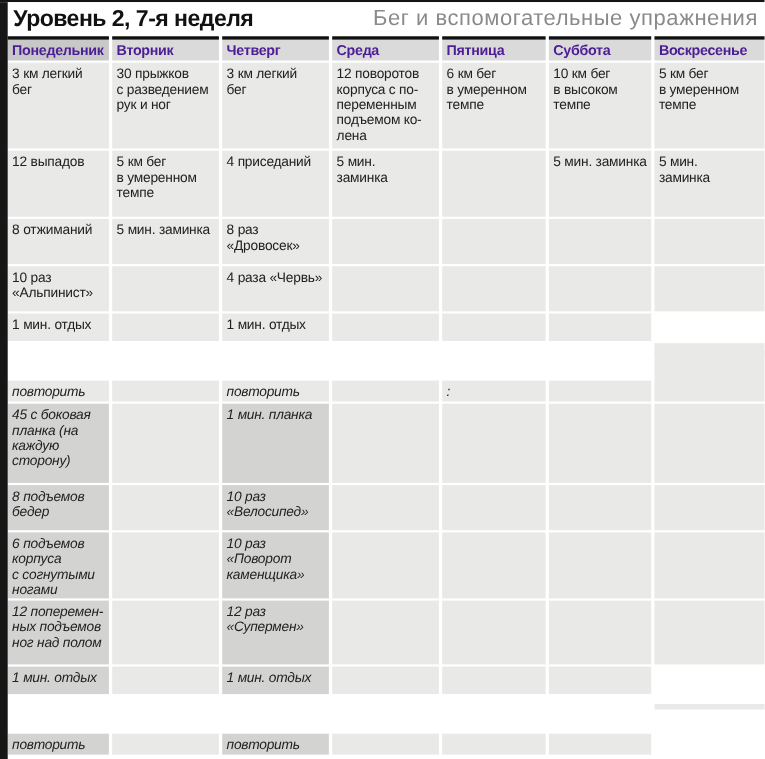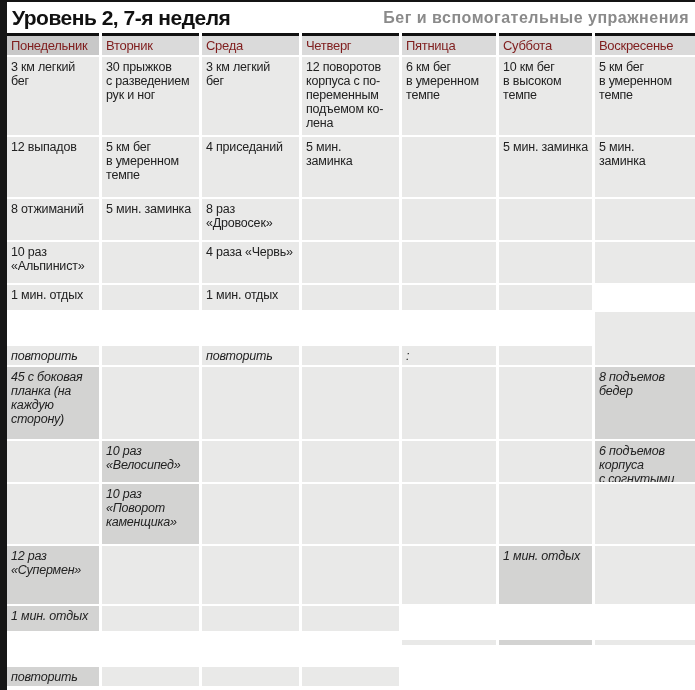--- a/index.html
+++ b/index.html
@@ -28,40 +28,40 @@
     display: flex; align-items: center; justify-content: space-between;
     padding: 0 6px 0 5px;
     box-sizing: border-box;
     background: #ffffff;
   }
   .title {
     font-size: 21px; font-weight: bold; color: #111111;
     letter-spacing: -0.5px; white-space: nowrap;
   }
   .subtitle {
-    font-size: 16px; font-weight: bold;
+    font-size: 20px; font-weight: normal;
     color: var(--subtitle-color, #8a8a8a);
     letter-spacing: 0.5px; white-space: nowrap;
   }
 
   .grid {
     display: grid;
     grid-template-columns: 92px 97px 97px 97px 94px 93px 100px;
     grid-template-rows: 22px 78px 60px 41px 41px 25px 53px 72px 41px 60px 58px 25px 53px;
     column-gap: 3px;
     row-gap: 2px;
     background: #ffffff;
   }
   .hcell {
     background: var(--header-bg, #dadada);
     border-top: 3px solid #111111;
     box-sizing: border-box;
     display: flex; align-items: center;
     padding-left: 4px;
-    font-size: 13px; font-weight: normal; color: #7f1d1d;
+    font-size: 13px; font-weight: bold; color: #4c1d95;
     letter-spacing: -0.3px;
     white-space: nowrap; overflow: hidden;
   }
   .hcell.first { background: var(--header-first-bg, #c8c8c8); }
   .cell {
     background: var(--light-cell, #e9e9e8);
     padding: 3px 2px 2px 4px;
     box-sizing: border-box;
     font-size: 12.5px; line-height: 14px; color: #222222;
     letter-spacing: -0.2px;
@@ -77,22 +77,22 @@
 <div class="page">
   <div class="edge-bar" style="background: rgb(22, 22, 22);"></div>
   <div class="content">
     <div class="title-bar">
       <span class="title">Уровень 2, 7-я неделя</span>
       <span class="subtitle">Бег и вспомогательные упражнения</span>
     </div>
     <div class="grid" id="schedule-grid">
         <div class="hcell first">Понедельник</div>
         <div class="hcell">Вторник</div>
+        <div class="hcell">Четверг</div>
         <div class="hcell">Среда</div>
-        <div class="hcell">Четверг</div>
         <div class="hcell">Пятница</div>
         <div class="hcell">Суббота</div>
         <div class="hcell">Воскресенье</div>
         <div class="cell">3 км легкий
 бег</div>
         <div class="cell">30 прыжков
 с разведением
 рук и ног</div>
         <div class="cell">3 км легкий
 бег</div>
@@ -153,20 +153,21 @@
 2 раза</div>
         <div class="cell italic"></div>
         <div class="cell italic">:</div>
         <div class="cell italic"></div>
         <div class="cell"></div>
         <div class="cell dark">45 с боковая
 планка (на
 каждую
 сторону)</div>
         <div class="cell"></div>
+        <div class="cell dark">1 мин. планка</div>
         <div class="cell"></div>
         <div class="cell"></div>
         <div class="cell"></div>
         <div class="cell"></div>
         <div class="cell dark">8 подъемов
 бедер</div>
         <div class="cell"></div>
         <div class="cell dark">10 раз
 «Велосипед»</div>
         <div class="cell"></div>
@@ -178,20 +179,23 @@
 с согнутыми
 ногами</div>
         <div class="cell"></div>
         <div class="cell dark">10 раз
 «Поворот
 каменщика»</div>
         <div class="cell"></div>
         <div class="cell"></div>
         <div class="cell"></div>
         <div class="cell"></div>
+        <div class="cell dark">12 поперемен-
+ных подъемов
+ног над полом</div>
         <div class="cell"></div>
         <div class="cell dark">12 раз
 «Супермен»</div>
         <div class="cell"></div>
         <div class="cell"></div>
         <div class="cell"></div>
         <div class="cell"></div>
         <div class="cell dark">1 мин. отдых</div>
         <div class="cell"></div>
         <div class="cell dark">1 мин. отдых</div>

